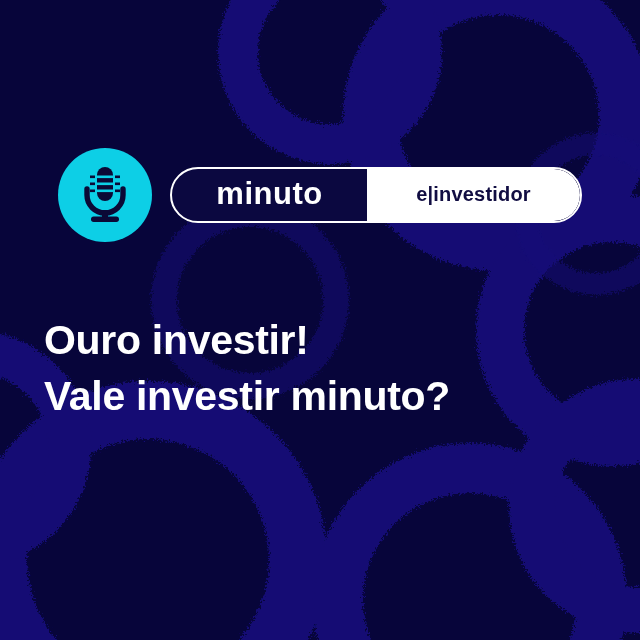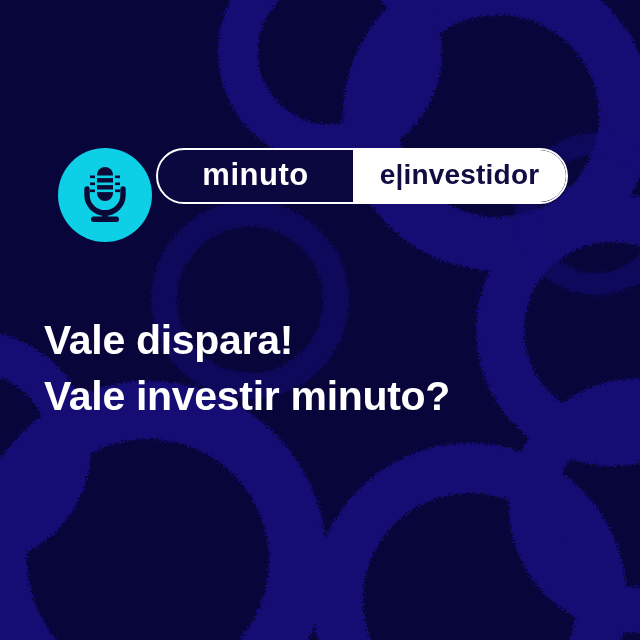--- a/index.html
+++ b/index.html
@@ -29,21 +29,22 @@
     width: 640px;
     height: 640px;
   }
 
   
   #logo-row {
     position: absolute;
     left: 58px;
     top: 148px;
     display: flex;
-    gap: 4px;
+    align-items: center;
+    gap: 18px;
   }
 
   #mic-badge {
     width: 94px;
     height: 94px;
     border-radius: 50%;
     background: #0dcfe6;
     display: flex;
     align-items: center;
     justify-content: center;
@@ -76,21 +77,21 @@
     letter-spacing: 0.5px;
     padding-bottom: 2px;
   }
   .pill-right {
     flex: 1 1 auto;
     display: flex;
     align-items: center;
     justify-content: center;
     background: #ffffff;
     color: #110d42;
-    font-size: 28px;
+    font-size: 20px;
     font-weight: 700;
     letter-spacing: 0.2px;
     border-radius: 0 26px 26px 0;
     padding-bottom: 2px;
   }
 
   
   #headline {
     position: absolute;
     left: 44px;
@@ -175,17 +176,17 @@
     </div>
 
     <div id="brand-pill">
       <div class="pill-left">minuto</div>
       <div class="pill-right">e|investidor</div>
     </div>
 
   </div>
 
   <div id="headline">
-    <div class="headline-line">Vale dispara!</div>
+    <div class="headline-line">Ouro investir!</div>
     <div class="headline-line">Vale investir minuto?</div>
   </div>
 
 </div>
 
 </body></html>

